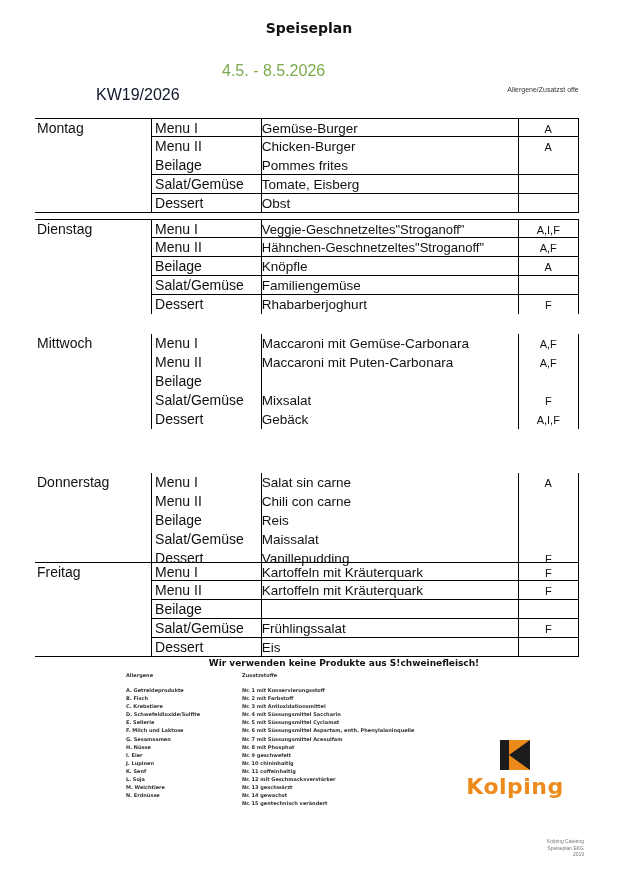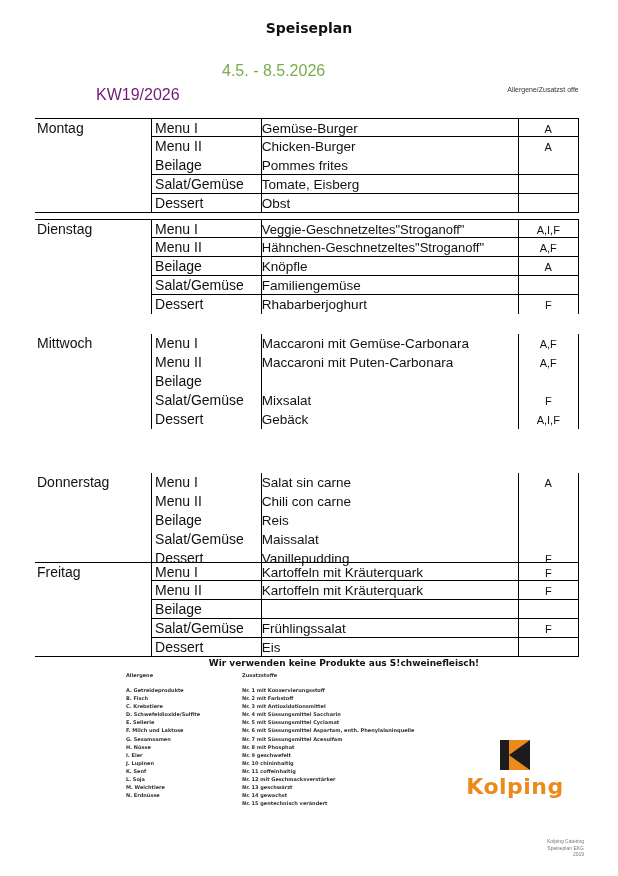--- a/index.html
+++ b/index.html
@@ -1,21 +1,21 @@
 <!DOCTYPE html>
 <html><head>
 <meta charset="utf-8">
 <style>
   * { box-sizing: border-box; margin: 0; padding: 0; }
   html, body { width: 618px; height: 876px; background: #ffffff; overflow: hidden; }
   body { position: relative; font-family: "Liberation Sans", sans-serif; color: #111; }
 
   .doc-title { position: absolute; top: 20px; left: 0; width: 618px; text-align: center; font-family: "DejaVu Sans", sans-serif; font-weight: bold; font-size: 14px; }
   .date-range { position: absolute; top: 62px; left: 222px; font-size: 16px; color: #7aab4f; }
-  .week { position: absolute; top: 86px; left: 96px; font-size: 16px; color: #701a75; }
+  .week { position: absolute; top: 86px; left: 96px; font-size: 16px; color: #0f172a; }
   .allergen-head { position: absolute; top: 85px; left: 505px; width: 76px; text-align: center; font-size: 7px; line-height: 9px; color: #333; }
 
   .day-block { position: absolute; left: 35px; width: 544px; }
   .day-row { position: relative; height: 19px; display: flex; }
   .c-day { width: 89px; font-size: 14px; line-height: 19px; padding-left: 2px; }
   .c-cat { width: 116px; font-size: 14px; line-height: 19px; padding-left: 3px; border-left: 1px solid #000; margin-left: 32px; }
   .c-dish { width: 272px; font-size: 13.5px; line-height: 19px; text-align: left; border-left: 1px solid #000; }
   .c-all { width: 65px; font-size: 11px; line-height: 19px; text-align: center; border-left: 1px solid #000; border-right: 1px solid #000; padding-top: 1px; }
 
   .bordered .day-row .c-cat, .bordered .day-row .c-dish, .bordered .day-row .c-all { border-bottom: 1px solid #000; }

